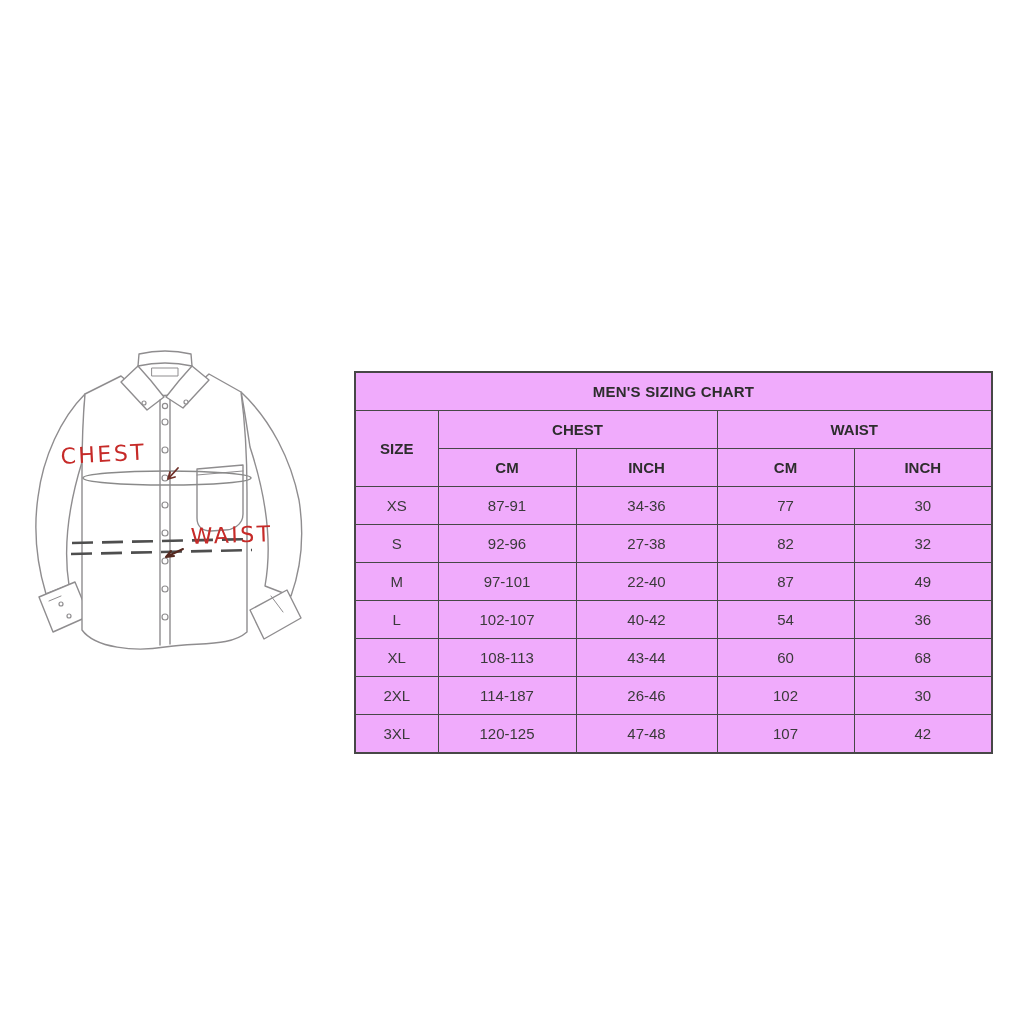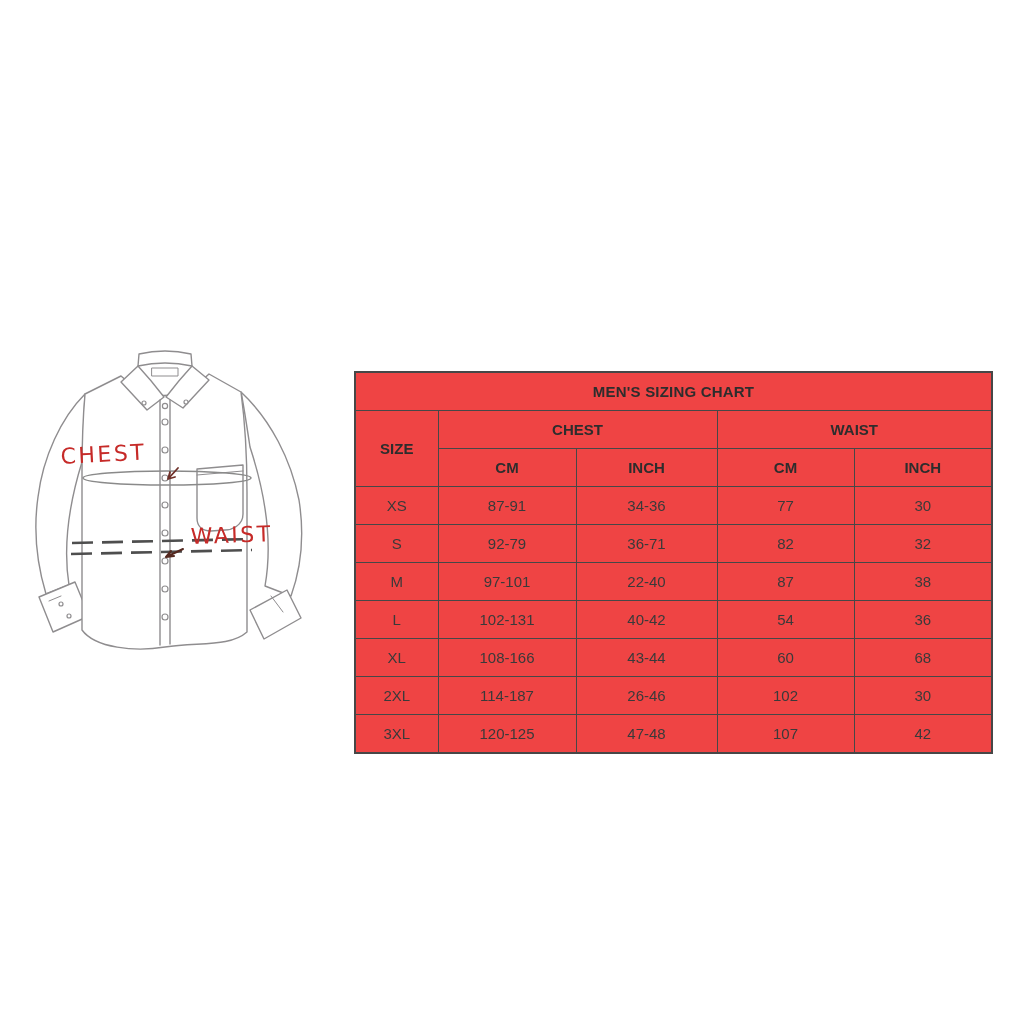--- a/index.html
+++ b/index.html
@@ -3,21 +3,21 @@
 <meta charset="utf-8">
 <style>
   * { margin:0; padding:0; box-sizing:border-box; }
   html,body { width:1012px; height:1012px; background:#ffffff; }
   body { position:relative; font-family:"Liberation Sans", sans-serif; }
   .shirt-svg { position:absolute; left:25px; top:342px; }
   .chart-wrap { position:absolute; left:354px; top:371px; }
   table.sizing { border-collapse:collapse; table-layout:fixed; width:637px; border:2px solid #474747; }
   .sizing th, .sizing td {
     border:1px solid #474747;
-    background:#ef4444;
+    background:#f0abfc;
     text-align:center;
     vertical-align:middle;
     padding:10px;
     font-size:15px;
     overflow:hidden;
     white-space:nowrap;
   }
   .sizing th { font-weight:bold; color:#2d2d2d; }
   .sizing td { font-weight:normal; color:#3a3a3a; }
   .row-title th { height:27px; letter-spacing:.2px; }
@@ -114,42 +114,42 @@
     <tbody>
       <tr>
         <td>XS</td>
         <td>87-91</td>
         <td>34-36</td>
         <td>77</td>
         <td>30</td>
       </tr>
       <tr>
         <td>S</td>
-        <td>92-79</td>
-        <td>36-71</td>
+        <td>92-96</td>
+        <td>27-38</td>
         <td>82</td>
         <td>32</td>
       </tr>
       <tr>
         <td>M</td>
         <td>97-101</td>
         <td>22-40</td>
         <td>87</td>
-        <td>38</td>
+        <td>49</td>
       </tr>
       <tr>
         <td>L</td>
-        <td>102-131</td>
+        <td>102-107</td>
         <td>40-42</td>
         <td>54</td>
         <td>36</td>
       </tr>
       <tr>
         <td>XL</td>
-        <td>108-166</td>
+        <td>108-113</td>
         <td>43-44</td>
         <td>60</td>
         <td>68</td>
       </tr>
       <tr>
         <td>2XL</td>
         <td>114-187</td>
         <td>26-46</td>
         <td>102</td>
         <td>30</td>

